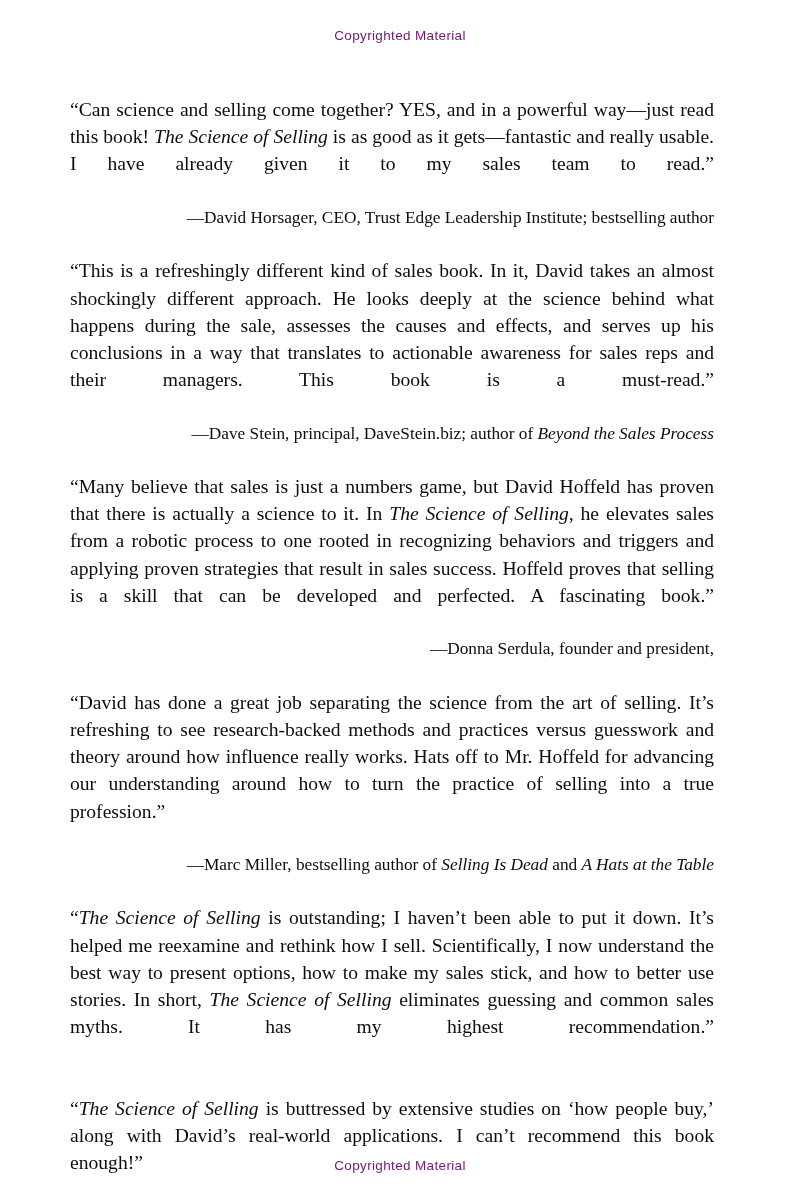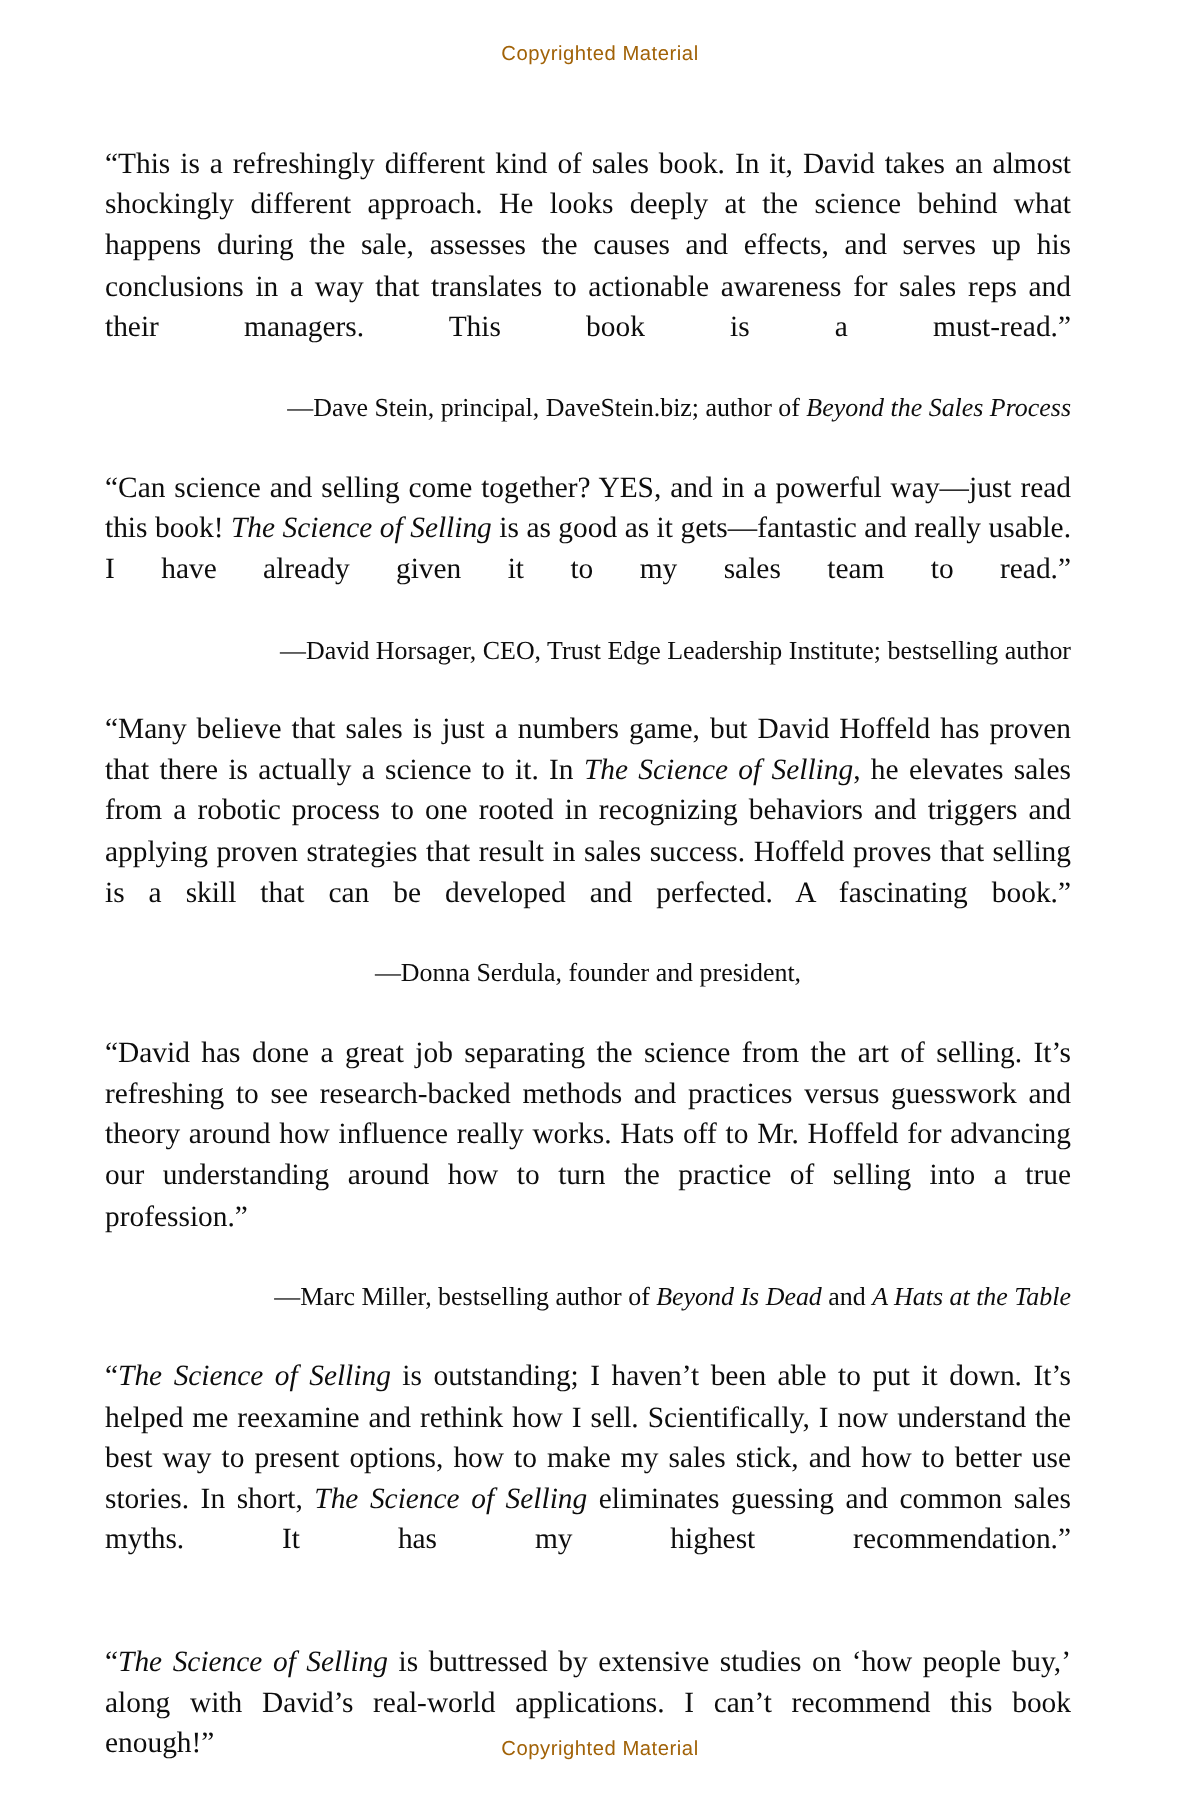--- a/index.html
+++ b/index.html
@@ -25,21 +25,21 @@
   }
 
   .watermark {
     position: absolute;
     left: 0;
     width: 800px;
     text-align: center;
     font-family: "Liberation Sans", "DejaVu Sans", sans-serif;
     font-size: 13.5px;
     letter-spacing: 0.35px;
-    color: #a16207;
+    color: #701a75;
     white-space: nowrap;
   }
   .watermark.top { top: 28px; }
   .watermark.bottom { top: 1158px; }
 
   .content {
     position: absolute;
     left: 70px;
     top: 96px;
     width: 644px;
@@ -71,54 +71,53 @@
     margin: 0;
     font-size: 17.3px;
     line-height: 25.5px;
     text-align: right;
     color: #0d0d0d;
   }
 
   
   .attribution.two-line {
     line-height: 25.5px;
-    text-align: center;
   }
 
   .ital {
     font-style: italic;
   }
 </style>
 </head>
 <body>
 
 <div class="page">
 
   <div class="watermark top">Copyrighted Material</div>
 
   <div class="content">
 
     <div class="testimonial">
-      <p class="quote"><span>“This is a refreshingly different kind of sales book. In it, David takes an almost shockingly different approach. He looks deeply at the science behind what happens during the sale, assesses the causes and effects, and serves up his conclusions in a way that translates to actionable awareness for sales reps and their managers. This book is a must-read.”</span></p>
-      <p class="attribution"><span>—Dave Stein, principal, DaveStein.biz; author of </span><span class="ital">Beyond the Sales Process</span></p>
+      <p class="quote"><span>“Can science and selling come together? YES, and in a powerful way—just read this book! </span><span class="ital">The Science of Selling</span><span> is as good as it gets—fantastic and really usable. I have already given it to my sales team to read.”</span></p>
+      <p class="attribution"><span>—David Horsager, CEO, Trust Edge Leadership Institute; bestselling author</span></p>
     </div>
 
     <div class="testimonial">
-      <p class="quote"><span>“Can science and selling come together? YES, and in a powerful way—just read this book! </span><span class="ital">The Science of Selling</span><span> is as good as it gets—fantastic and really usable. I have already given it to my sales team to read.”</span></p>
-      <p class="attribution"><span>—David Horsager, CEO, Trust Edge Leadership Institute; bestselling author</span></p>
+      <p class="quote"><span>“This is a refreshingly different kind of sales book. In it, David takes an almost shockingly different approach. He looks deeply at the science behind what happens during the sale, assesses the causes and effects, and serves up his conclusions in a way that translates to actionable awareness for sales reps and their managers. This book is a must-read.”</span></p>
+      <p class="attribution"><span>—Dave Stein, principal, DaveStein.biz; author of </span><span class="ital">Beyond the Sales Process</span></p>
     </div>
 
     <div class="testimonial">
       <p class="quote"><span>“Many believe that sales is just a numbers game, but David Hoffeld has proven that there is actually a science to it. In </span><span class="ital">The Science of Selling</span><span>, he elevates sales from a robotic process to one rooted in recognizing behaviors and triggers and applying proven strategies that result in sales success. Hoffeld proves that selling is a skill that can be developed and perfected. A fascinating book.”</span></p>
       <p class="attribution two-line"><span>—Donna Serdula, founder and president,</span><br></p>
     </div>
 
     <div class="testimonial">
       <p class="quote"><span>“David has done a great job separating the science from the art of selling. It’s refreshing to see research-backed methods and practices versus guesswork and theory around how influence really works. Hats off to Mr. Hoffeld for advancing our understanding around how to turn the practice of selling into a true profession.”</span></p>
-      <p class="attribution"><span>—Marc Miller, bestselling author of </span><span class="ital">Beyond Is Dead</span><span> and </span><span class="ital">A Hats at the Table</span></p>
+      <p class="attribution"><span>—Marc Miller, bestselling author of </span><span class="ital">Selling Is Dead</span><span> and </span><span class="ital">A Hats at the Table</span></p>
     </div>
 
     <div class="testimonial">
       <p class="quote"><span>“</span><span class="ital">The Science of Selling</span><span> is outstanding; I haven’t been able to put it down. It’s helped me reexamine and rethink how I sell. Scientifically, I now understand the best way to present options, how to make my sales stick, and how to better use stories. In short, </span><span class="ital">The Science of Selling</span><span> eliminates guessing and common sales myths. It has my highest recommendation.”</span></p>
     </div>
 
     <div class="testimonial">
       <p class="quote"><span>“</span><span class="ital">The Science of Selling</span><span> is buttressed by extensive studies on ‘how people buy,’ along with David’s real-world applications. I can’t recommend this book enough!”</span></p>
 
     </div>

